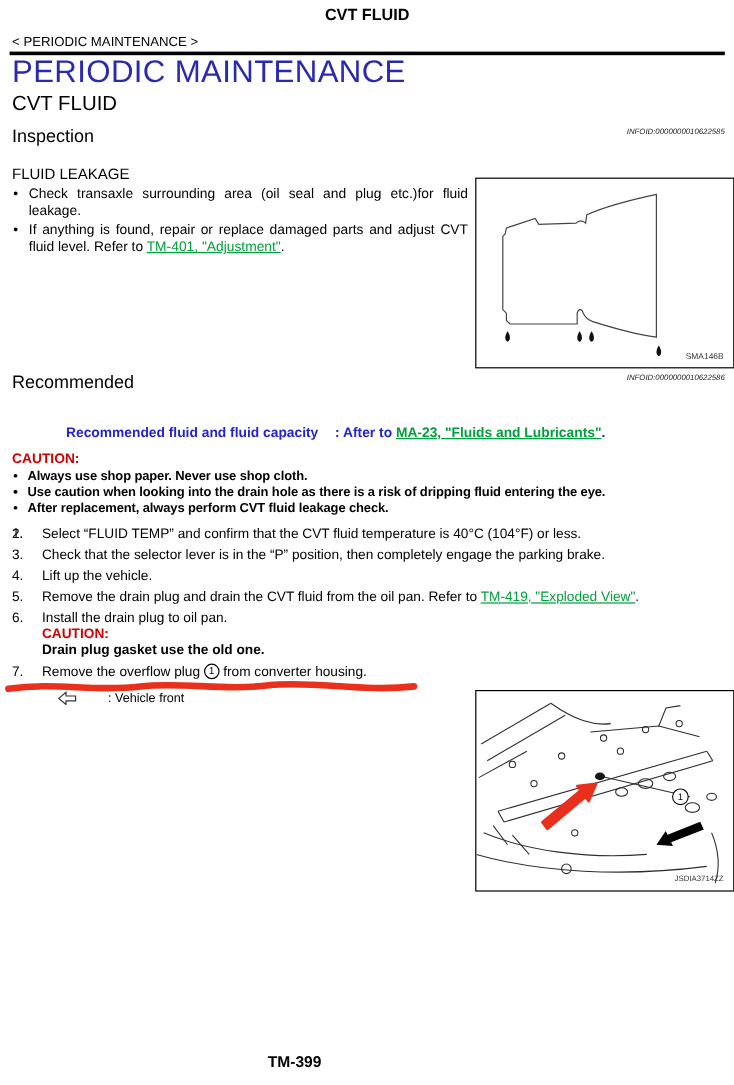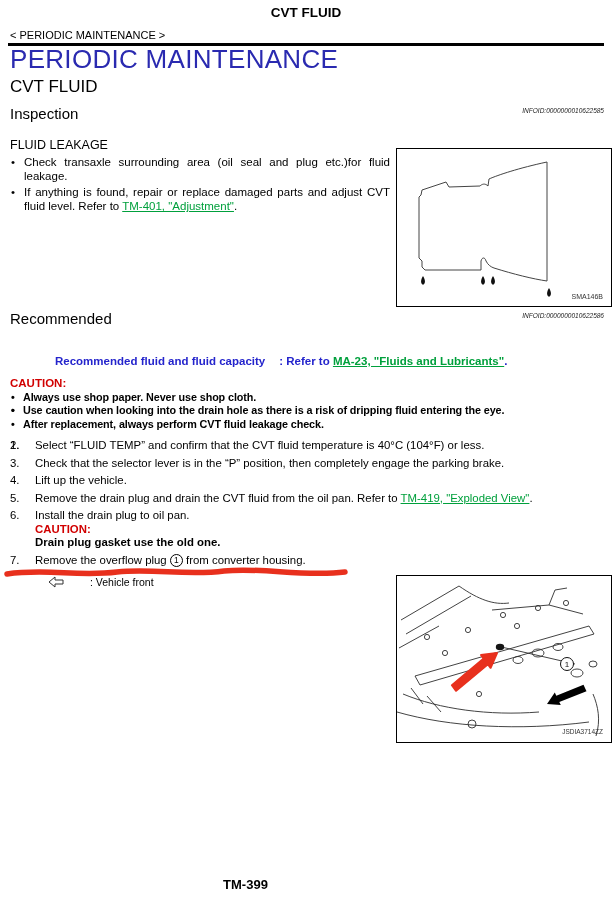--- a/index.html
+++ b/index.html
@@ -105,21 +105,21 @@
       <text x="206" y="150" text-anchor="end" font-size="7" fill="#333">SMA146B</text>
     </svg>
   </div>
 
   <div class="h3row rep">
     <span>Recommended</span>
     <span class="infoid">INFOID:0000000010622586</span>
   </div>
 
   <div class="fluidline">
-    <span>Recommended fluid and fluid capacity</span><span class="gap">: Refer to </span><a class="greenlink">MA-23, "Fluids and Lubricants"</a><span>.</span>
+    <span>Recommended fluid and fluid capacity</span><span class="gap">: After to </span><a class="greenlink">MA-23, "Fluids and Lubricants"</a><span>.</span>
   </div>
 
   <div class="caution">CAUTION:</div>
   <ul class="clist">
     <li><span class="b">•</span><span>Always use shop paper. Never use shop cloth.</span></li>
     <li><span class="b">•</span></li>
     <li><span class="b">•</span><span>Use caution when looking into the drain hole as there is a risk of dripping fluid entering the eye.</span></li>
     <li><span class="b">•</span><span>After replacement, always perform CVT fluid leakage check.</span></li>
   </ul>
 

